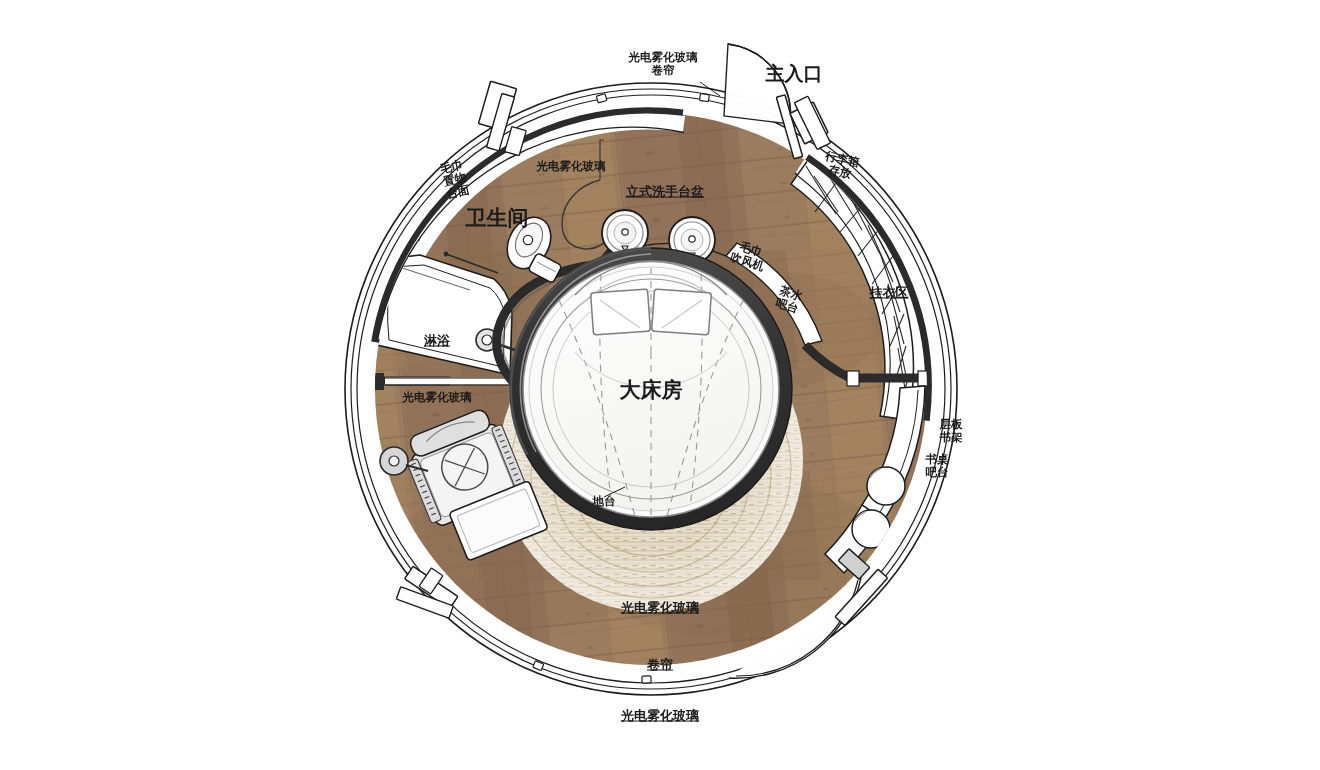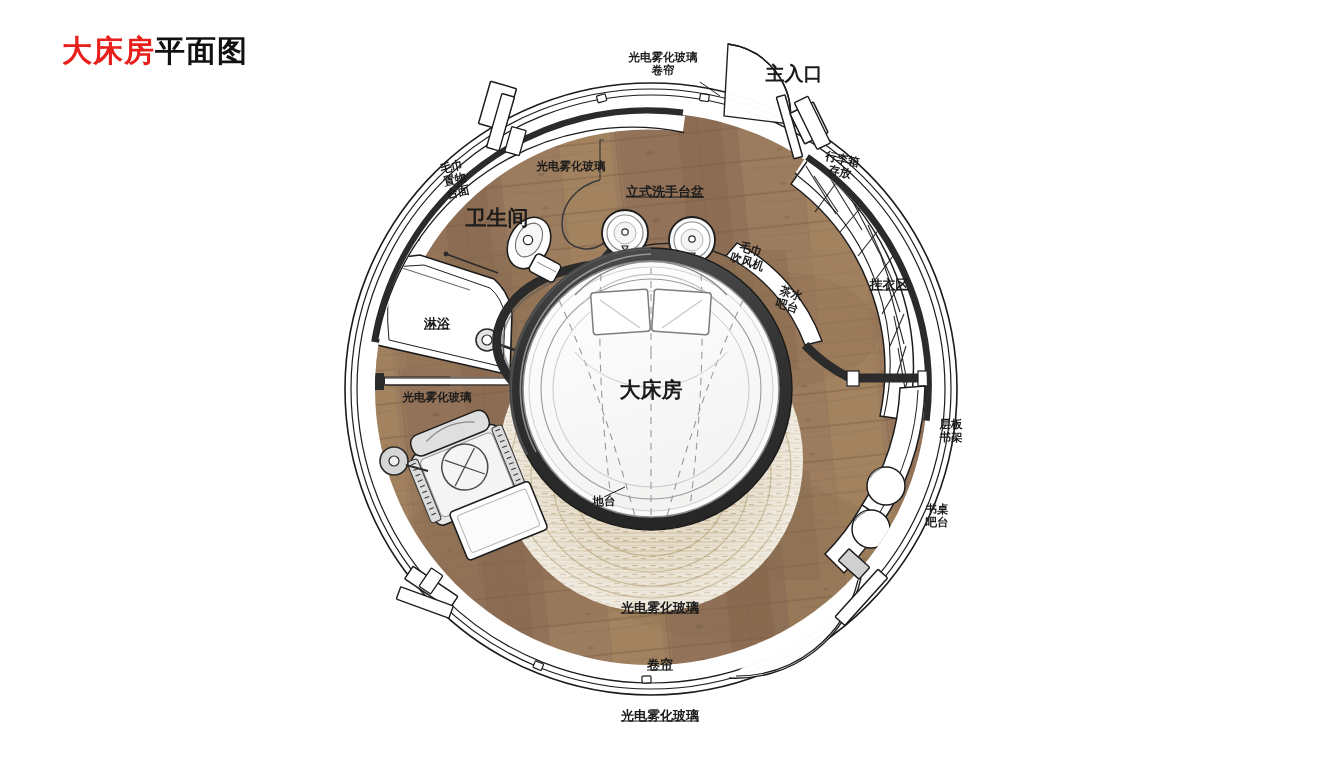--- a/index.html
+++ b/index.html
@@ -58,23 +58,20 @@
   .lbl.sm   { font-size: 11.5px; }
   .lbl.md   { font-size: 13px; text-decoration: underline; }
   .lbl.xl   { font-size: 19px; margin-left: 24px; }
   .lbl.xxl  { font-size: 21px; }
 </style>
 </head>
 <body>
 
 <div id="page">
 
-  <div id="title">
-    <span class="red">大床房</span><span class="blk">平面图</span>
-  </div>
 
   <svg id="plan" viewBox="0 0 1320 770" xmlns="http://www.w3.org/2000/svg">
     <defs>
 
       <pattern id="wood" width="240" height="34" patternUnits="userSpaceOnUse" patternTransform="rotate(-6 0 0)">
         <rect width="240" height="34" fill="#9b7b5d"></rect>
         <rect width="240" height="34" fill="none"></rect>
         <rect x="0" y="0" width="118" height="34" fill="#9c7c5e"></rect>
         <rect x="120" y="0" width="120" height="34" fill="#92735a"></rect>
         <rect x="60" y="0" width="52" height="34" fill="#a3835f"></rect>
@@ -445,30 +442,30 @@
     <div class="lbl md" style="left:665px; top:192px;">立式洗手台盆</div>
 
     <div class="lbl xxl" style="left:497px; top:218px;">卫生间</div>
 
     <div class="lbl sm" style="left:749px; top:256px; transform:translate(-50%,-50%) rotate(18deg);">毛巾
 吹风机</div>
 
     <div class="lbl sm" style="left:789px; top:300px; transform:translate(-50%,-50%) rotate(18deg);">茶水
 吧台</div>
 
-    <div class="lbl md" style="left:889px; top:285px;">挂衣区</div>
-
-    <div class="lbl md" style="left:437px; top:324px;">淋浴</div>
+    <div class="lbl md" style="left:889px; top:293px;">挂衣区</div>
+
+    <div class="lbl md" style="left:437px; top:341px;">淋浴</div>
 
     <div class="lbl sm" style="left:437px; top:398px;">光电雾化玻璃</div>
 
     <div class="lbl sm" style="left:951px; top:431px;">层板
 书架</div>
 
-    <div class="lbl sm" style="left:937px; top:516px;">书桌
+    <div class="lbl sm" style="left:937px; top:466px;">书桌
 吧台</div>
 
     <div class="lbl xxl" style="left:651px; top:390px;">大床房</div>
 
     <div class="lbl sm" style="left:604px; top:502px;text-align:center;">地台</div>
 
     <div class="lbl md" style="left:660px; top:608px;">光电雾化玻璃</div>
 
     <div class="lbl md" style="left:660px; top:665px;">卷帘</div>
 

